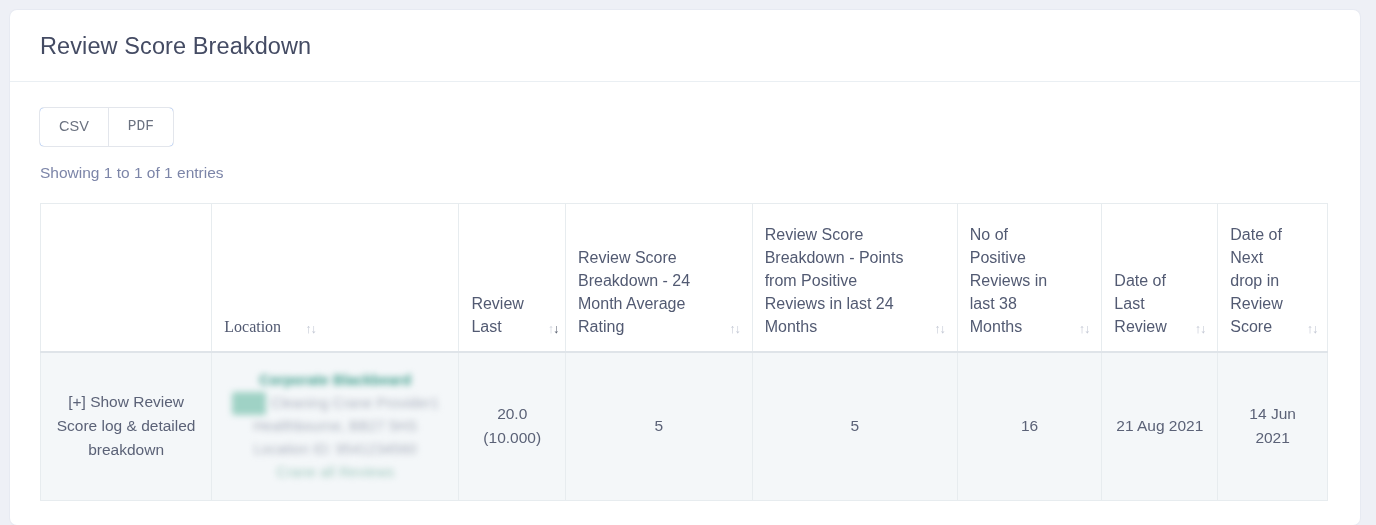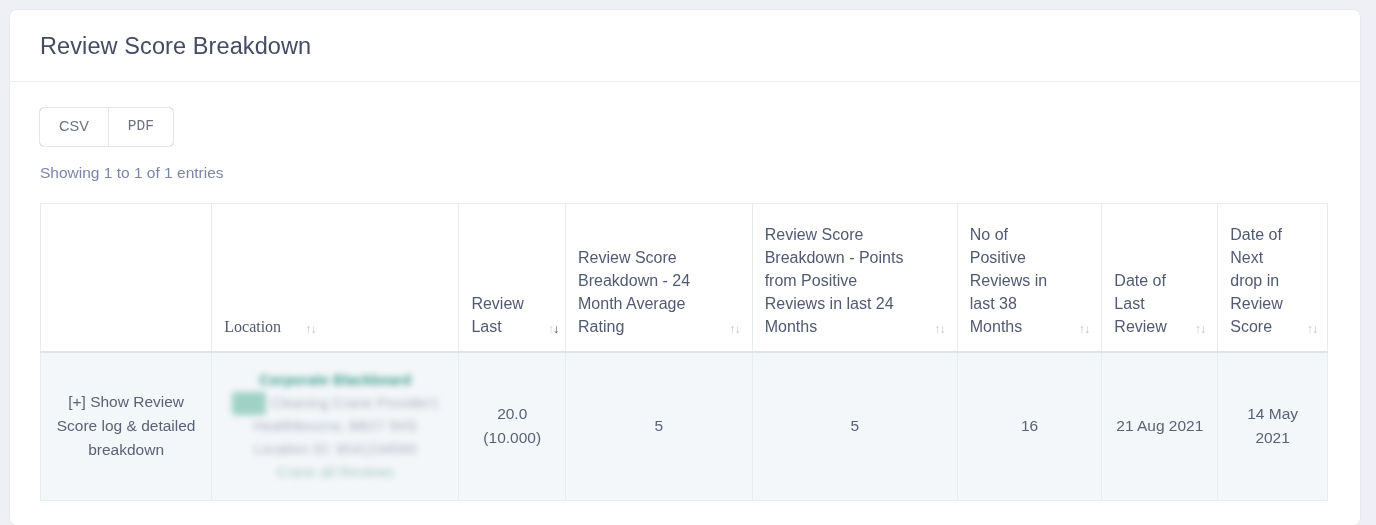--- a/index.html
+++ b/index.html
@@ -273,21 +273,21 @@
                   <span class="r-line">Healthbourne, BB27 5HS</span>
                   <span class="r-line">Location ID: 9541234560</span>
                   <span class="r-last">Crane all Reviews</span>
                 </div>
               </td>
               <td>20.0 (10.000)</td>
               <td>5</td>
               <td>5</td>
               <td>16</td>
               <td>21 Aug 2021</td>
-              <td>14 May 2021</td>
+              <td>14 Jun 2021</td>
             </tr>
           </tbody>
         </table>
       </div>
 
     </div>
   </div>
 </div>
 
 </body></html>

